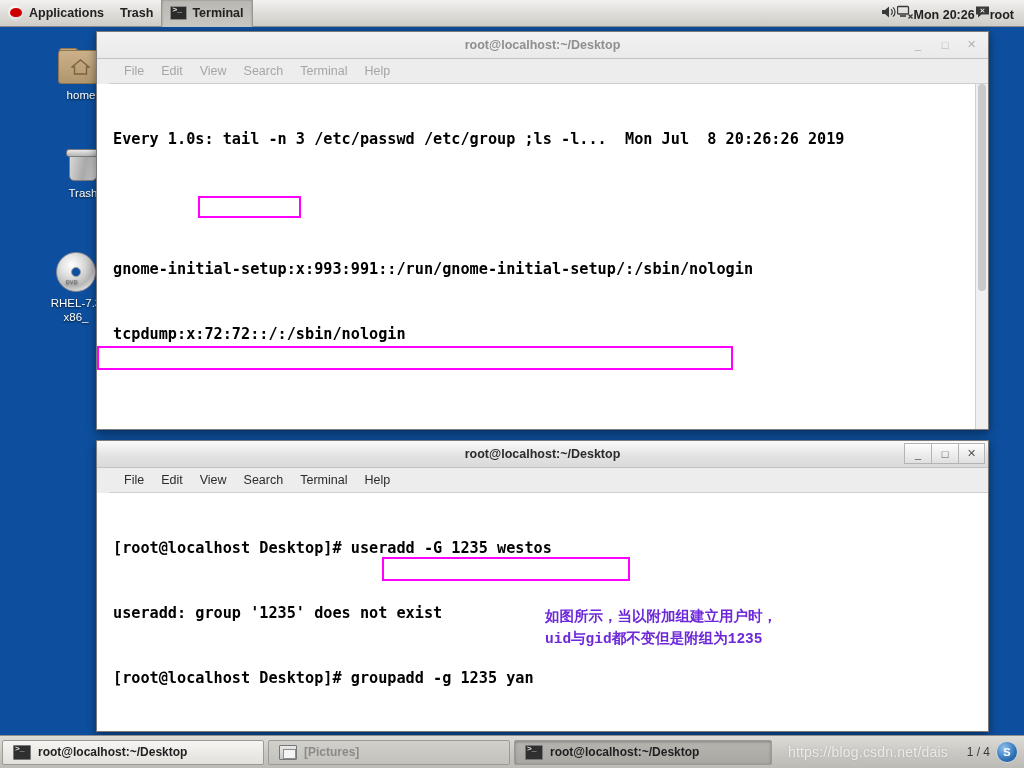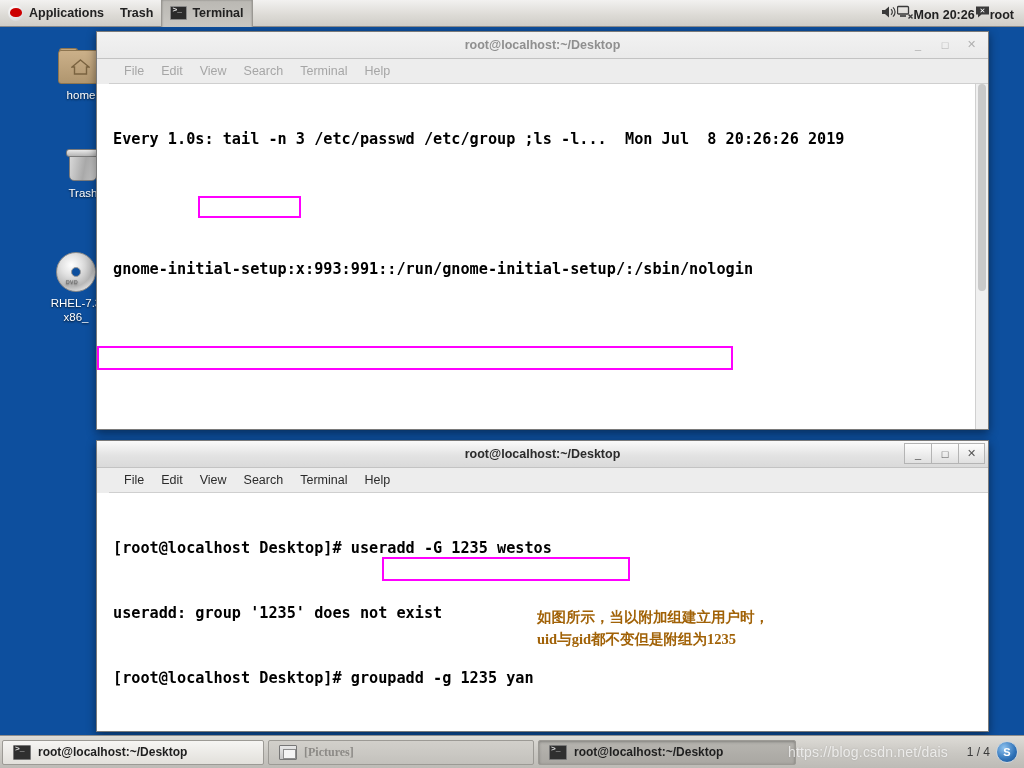--- a/index.html
+++ b/index.html
@@ -190,45 +190,46 @@
     position: absolute; right: 0; top: 0; width: 13px; bottom: 0;
     background: #f0f0f0; border-left: 1px solid #d0d0d0;
   }
   .scrollbar-v .thumb {
     position: absolute; left: 2px; right: 2px; top: 0; height: 60%;
     background: #c9c9c9; border-radius: 4px;
   }
 
   .annotation {
     position: absolute;
-    color: #a16207;
-    font-family: Liberation Serif, serif;
+    color: #6d28d9;
+    font-family: Liberation Mono, monospace;
     font-size: 14.5px;
     font-weight: bold;
     line-height: 22px;
     white-space: pre;
+    margin-left: 8px;
   }
 
   
   #bottom-panel {
     position: absolute; left: 0; bottom: 0; width: 1024px; height: 33px;
     background: linear-gradient(#dedcd7, #c9c7c2 55%, #bdbbb6);
     border-top: 1px solid #8d8d8d;
     display: flex; align-items: center;
     z-index: 60;
   }
   .task-btn {
     height: 25px; margin: 0 2px;
     display: flex; align-items: center; gap: 7px;
     padding: 0 10px; font-size: 12px; font-weight: bold;
     border: 1px solid #9c9a95; border-radius: 2px;
     overflow: hidden; white-space: nowrap;
   }
   .task-btn.w1 { width: 262px; background: linear-gradient(#f6f5f3,#e2e0db); color: #1f1f1f; }
-  .task-btn.w2 { width: 266px; background: linear-gradient(#d2d0cb,#c3c1bc); color: #8c8a86; font-family: Liberation Serif, serif; }
+  .task-btn.w2 { width: 242px; background: linear-gradient(#d2d0cb,#c3c1bc); color: #8c8a86; }
   .task-btn.w3 { width: 258px; background: linear-gradient(#b7b5b0,#a9a7a2); color: #1f1f1f;
                  box-shadow: inset 0 1px 3px rgba(0,0,0,.3); }
   .tb-ico {
     width: 18px; height: 15px; flex: 0 0 auto;
     background: #2f2f2f; border: 1px solid #777; border-radius: 1px;
     position: relative;
   }
   .tb-ico::before {
     content: ">_"; position: absolute; left: 1px; top: -2px;
     color: #dcdcdc; font-size: 8px; font-family: "Liberation Mono", monospace;
@@ -347,20 +348,21 @@
     <span class="menu-item">Edit</span>
     <span class="menu-item">View</span>
     <span class="menu-item">Search</span>
     <span class="menu-item">Terminal</span>
     <span class="menu-item">Help</span>
   </div>
   <div class="term-body" id="win1-body" style="height:345px;">
     <div class="term-line">Every 1.0s: tail -n 3 /etc/passwd /etc/group ;ls -l...  Mon Jul  8 20:26:26 2019</div>
     <div class="blank"></div>
     <div class="term-line">gnome-initial-setup:x:993:991::/run/gnome-initial-setup/:/sbin/nologin</div>
+    <div class="term-line">tcpdump:x:72:72::/:/sbin/nologin</div>
     
     
     
     
     
     
     
     
     
     

